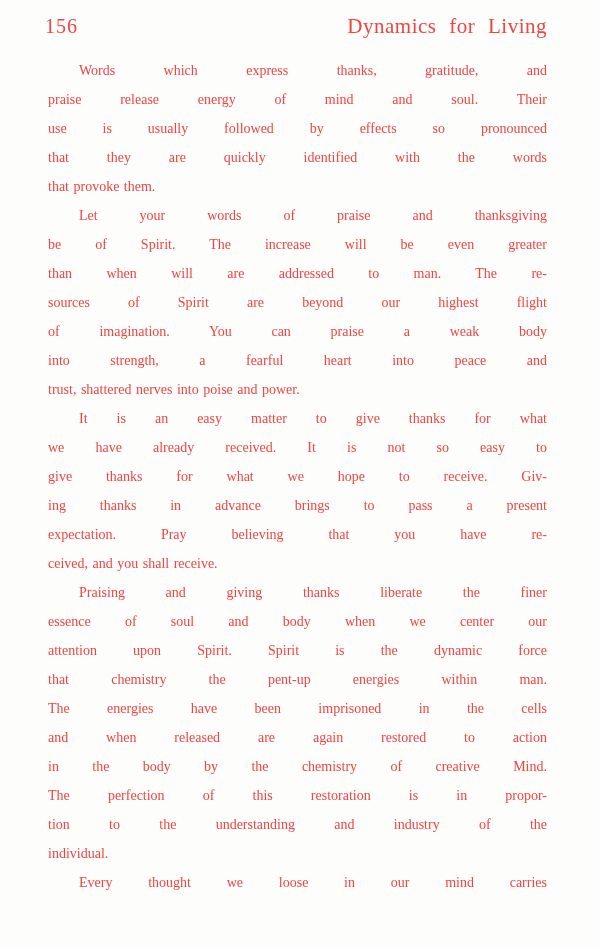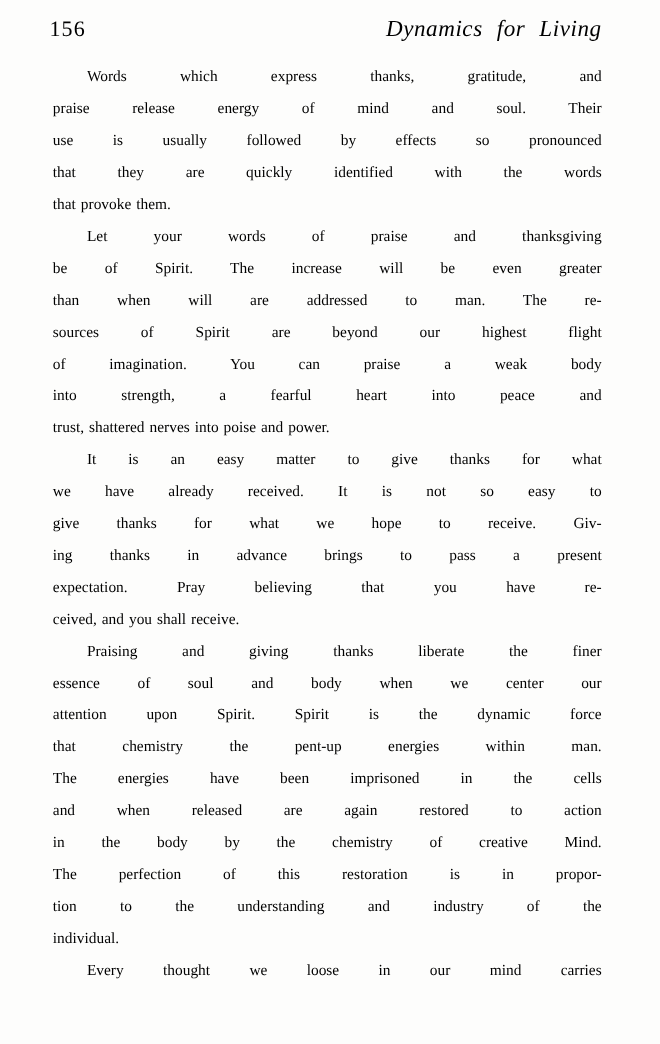--- a/index.html
+++ b/index.html
@@ -6,36 +6,35 @@
     margin: 0;
     padding: 0;
     background: #e8e8e8;
   }
   .page {
     position: relative;
     width: 600px;
     height: 949px;
     margin: 0 auto;
     background: #fdfdfc;
-    color: #000000;
+    color: #ef4444;
     font-family: "Liberation Serif", "DejaVu Serif", serif;
     overflow: hidden;
   }
   .page-header {
     display: flex;
     justify-content: space-between;
     align-items: baseline;
     padding: 14px 53px 0 45px;
   }
   .page-num {
     font-size: 20px;
     letter-spacing: 1px;
   }
   .running-head {
-    font-style: italic;
     font-size: 21px;
     word-spacing: 7px;
     letter-spacing: 0.5px;
   }
   .body-text {
     padding: 17px 53px 0 48px;
     font-size: 14px;
     line-height: 29px;
     word-spacing: 1px;
   }

